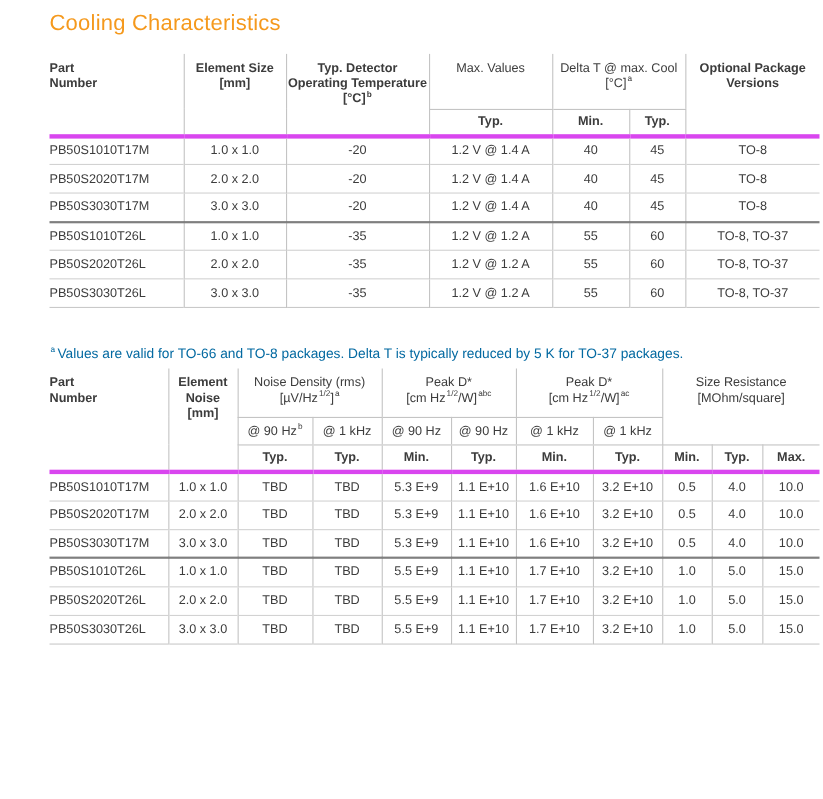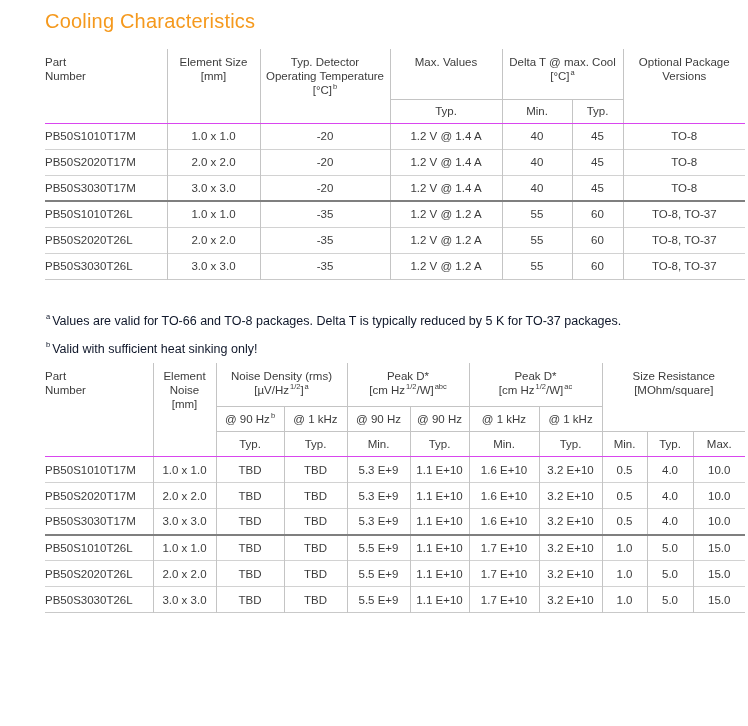--- a/index.html
+++ b/index.html
@@ -45,29 +45,29 @@
   thead tr.r2 th, thead tr.r3 th { vertical-align: middle; padding: 4px; }
 
   tbody tr { height: 26px; }
   tbody td { vertical-align: middle; }
   tbody tr + tr { border-top: 1px solid #d2d2d2; }
   tbody tr.grp-start { border-top: 2px solid #7f7f7f; }
 
   .left { text-align: left; }
   .vl { border-left: 1px solid #c4c4c4; }
   .grp { border-bottom: 1px solid #c4c4c4; }
-  .head-bottom { border-bottom: 1px solid #d946ef; }
+  .head-bottom { border-bottom: 4px solid #d946ef; font-weight: bold; }
 
   sup {
     font-size: 7.5px;
     line-height: 0;
     margin-left: 1px;
   }
   .fn-block { margin-top: 27px; }
-  .footnote { font-size: 12.5px; line-height: 28px; color: #0f172a; }
+  .footnote { font-size: 12.5px; line-height: 28px; color: #0369a1; }
   .footnote sup { margin-right: 2px; }
   .hline { display: block; }
 </style>
 </head>
 <body>
 
 <div class="page">
 
   <h2 class="section-title t1-title">Cooling Characteristics</h2>
 
@@ -168,23 +168,20 @@
         <td class="vl">55</td>
         <td class="vl">60</td>
         <td class="vl">TO-8, TO-37</td>
       </tr>
     </tbody>
   </table>
 
   <div class="fn-block">
     <div class="footnote">
       <sup>a</sup><span>Values are valid for TO-66 and TO-8 packages. Delta T is typically reduced by 5 K for TO-37 packages.</span>
-    </div>
-    <div class="footnote">
-      <sup>b</sup><span>Valid with sufficient heat sinking only!</span>
     </div>
   </div>
 
 
   <table class="t2">
     <colgroup>
       <col style="width:108px">
         <col style="width:63px">
         <col style="width:68px">
         <col style="width:63px">

